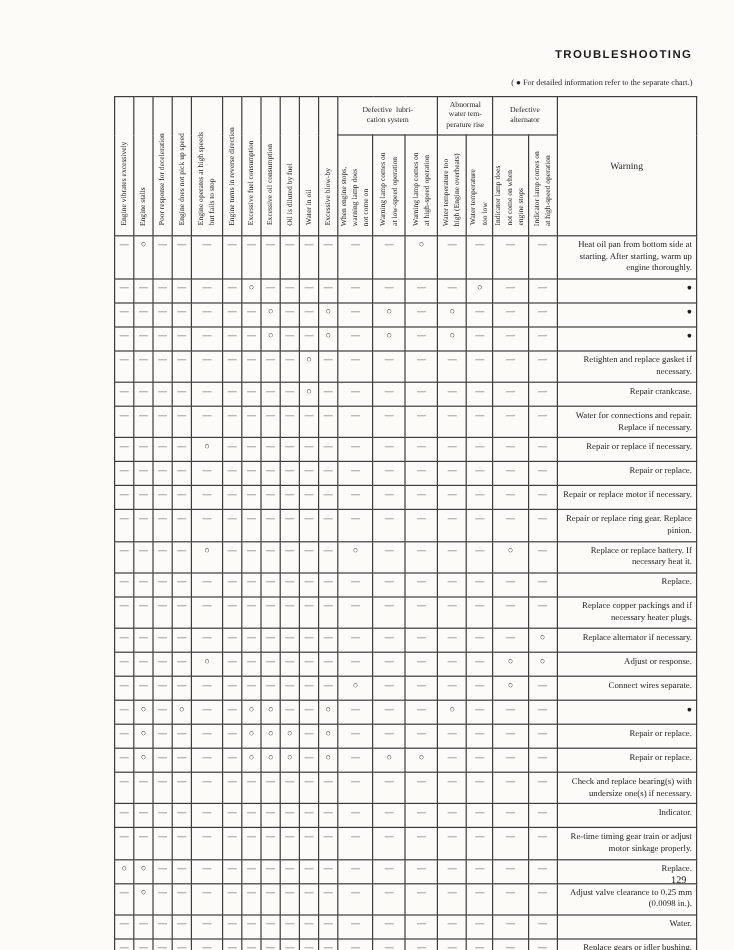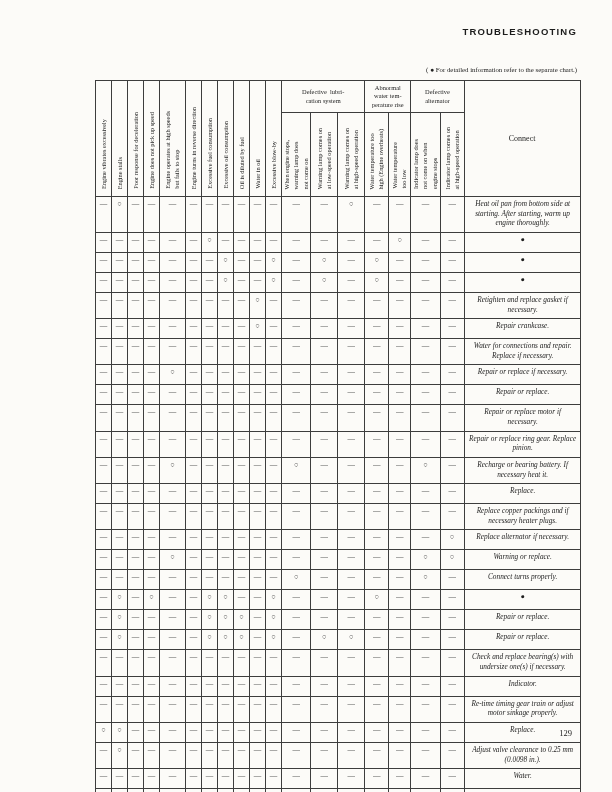--- a/index.html
+++ b/index.html
@@ -5,21 +5,21 @@
   html,body { margin:0; padding:0; }
   body {
     width:612px; height:792px;
     background:#fcfbf8;
     color:#222;
     font-family:"Liberation Serif", serif;
     position:relative;
     overflow:hidden;
   }
   .page-title {
-    position:absolute; top:26px; right:35px;
+    position:absolute; top:40px; right:35px;
     font-family:"Liberation Sans", sans-serif;
     font-weight:bold; font-size:9.5px; letter-spacing:1.2px;
     color:#1c1c1c;
   }
   .chart-note {
     position:absolute; top:66px; right:35px;
     font-size:6.8px; color:#222;
   }
   .ts-table {
     position:absolute; left:95px; top:80px;
@@ -57,23 +57,23 @@
     white-space:pre; text-align:center; vertical-align:middle;
     color:#1f1f1f; padding:1px;
   }
   th.remedy-h { font-size:8px; text-align:center; vertical-align:middle; color:#1f1f1f; }
   td.mark {
     text-align:center; vertical-align:top;
     padding-top:3px; height:16px;
     font-size:7.5px; color:#3a3a3a; line-height:1;
   }
   td.remedy {
-    vertical-align:top; text-align:center;
+    vertical-align:top; text-align:right;
     font-size:7.3px; line-height:1.32;
-    padding:2px 3px 4px 4px; color:#1d1d1d;font-style:italic;
+    padding:2px 3px 4px 4px; color:#1d1d1d;
   }
   tr.sec td { border-top:1.6px solid #222; }
   .page-number {
     position:absolute; right:40px; top:728px;
     font-size:8.5px; color:#1d1d1d;
   }
 </style>
 </head>
 <body>
 
@@ -116,21 +116,21 @@
       <th class="rot" rowspan="2"><span class="vtxt">Oil is diluted by fuel</span></th>
       <th class="rot" rowspan="2"><span class="vtxt">Water in oil</span></th>
       <th class="rot" rowspan="2"><span class="vtxt">Excessive blow-by</span></th>
       <th class="group" colspan="3">Defective  lubri-
 cation system</th>
       <th class="group" colspan="2">Abnormal
 water tem-
 perature rise</th>
       <th class="group" colspan="2">Defective
 alternator</th>
-      <th class="remedy-h" rowspan="2">Connect</th>
+      <th class="remedy-h" rowspan="2">Warning</th>
     </tr>
     <tr class="hrow2">
       <th class="rot"><span class="vtxt">When engine stops,
 warning lamp does
 not come on</span></th>
       <th class="rot"><span class="vtxt">Warning lamp comes on
 at low-speed operation</span></th>
       <th class="rot"><span class="vtxt">Warning lamp comes on
 at high-speed operation</span></th>
       <th class="rot"><span class="vtxt">Water temperature too
@@ -388,21 +388,21 @@
         <td class="mark">—</td>
         <td class="mark">—</td>
         <td class="mark">—</td>
         <td class="mark">○</td>
         <td class="mark">—</td>
         <td class="mark">—</td>
         <td class="mark">—</td>
         <td class="mark">—</td>
         <td class="mark">○</td>
         <td class="mark">—</td>
-        <td class="remedy">Recharge or bearing battery. If necessary heat it.</td>
+        <td class="remedy">Replace or replace battery. If necessary heat it.</td>
       </tr>
       <tr>
         <td class="mark">—</td>
         <td class="mark">—</td>
         <td class="mark">—</td>
         <td class="mark">—</td>
         <td class="mark">—</td>
         <td class="mark">—</td>
         <td class="mark">—</td>
         <td class="mark">—</td>
@@ -472,42 +472,42 @@
         <td class="mark">—</td>
         <td class="mark">—</td>
         <td class="mark">—</td>
         <td class="mark">—</td>
         <td class="mark">—</td>
         <td class="mark">—</td>
         <td class="mark">—</td>
         <td class="mark">—</td>
         <td class="mark">○</td>
         <td class="mark">○</td>
-        <td class="remedy">Warning or replace.</td>
-      </tr>
-      <tr>
-        <td class="mark">—</td>
-        <td class="mark">—</td>
-        <td class="mark">—</td>
-        <td class="mark">—</td>
-        <td class="mark">—</td>
-        <td class="mark">—</td>
-        <td class="mark">—</td>
-        <td class="mark">—</td>
-        <td class="mark">—</td>
-        <td class="mark">—</td>
-        <td class="mark">—</td>
-        <td class="mark">○</td>
-        <td class="mark">—</td>
-        <td class="mark">—</td>
-        <td class="mark">—</td>
-        <td class="mark">—</td>
-        <td class="mark">○</td>
-        <td class="mark">—</td>
-        <td class="remedy">Connect turns properly.</td>
+        <td class="remedy">Adjust or response.</td>
+      </tr>
+      <tr>
+        <td class="mark">—</td>
+        <td class="mark">—</td>
+        <td class="mark">—</td>
+        <td class="mark">—</td>
+        <td class="mark">—</td>
+        <td class="mark">—</td>
+        <td class="mark">—</td>
+        <td class="mark">—</td>
+        <td class="mark">—</td>
+        <td class="mark">—</td>
+        <td class="mark">—</td>
+        <td class="mark">○</td>
+        <td class="mark">—</td>
+        <td class="mark">—</td>
+        <td class="mark">—</td>
+        <td class="mark">—</td>
+        <td class="mark">○</td>
+        <td class="mark">—</td>
+        <td class="remedy">Connect wires separate.</td>
       </tr>
       <tr class="sec">
         <td class="mark">—</td>
         <td class="mark">○</td>
         <td class="mark">—</td>
         <td class="mark">○</td>
         <td class="mark">—</td>
         <td class="mark">—</td>
         <td class="mark">○</td>
         <td class="mark">○</td>

